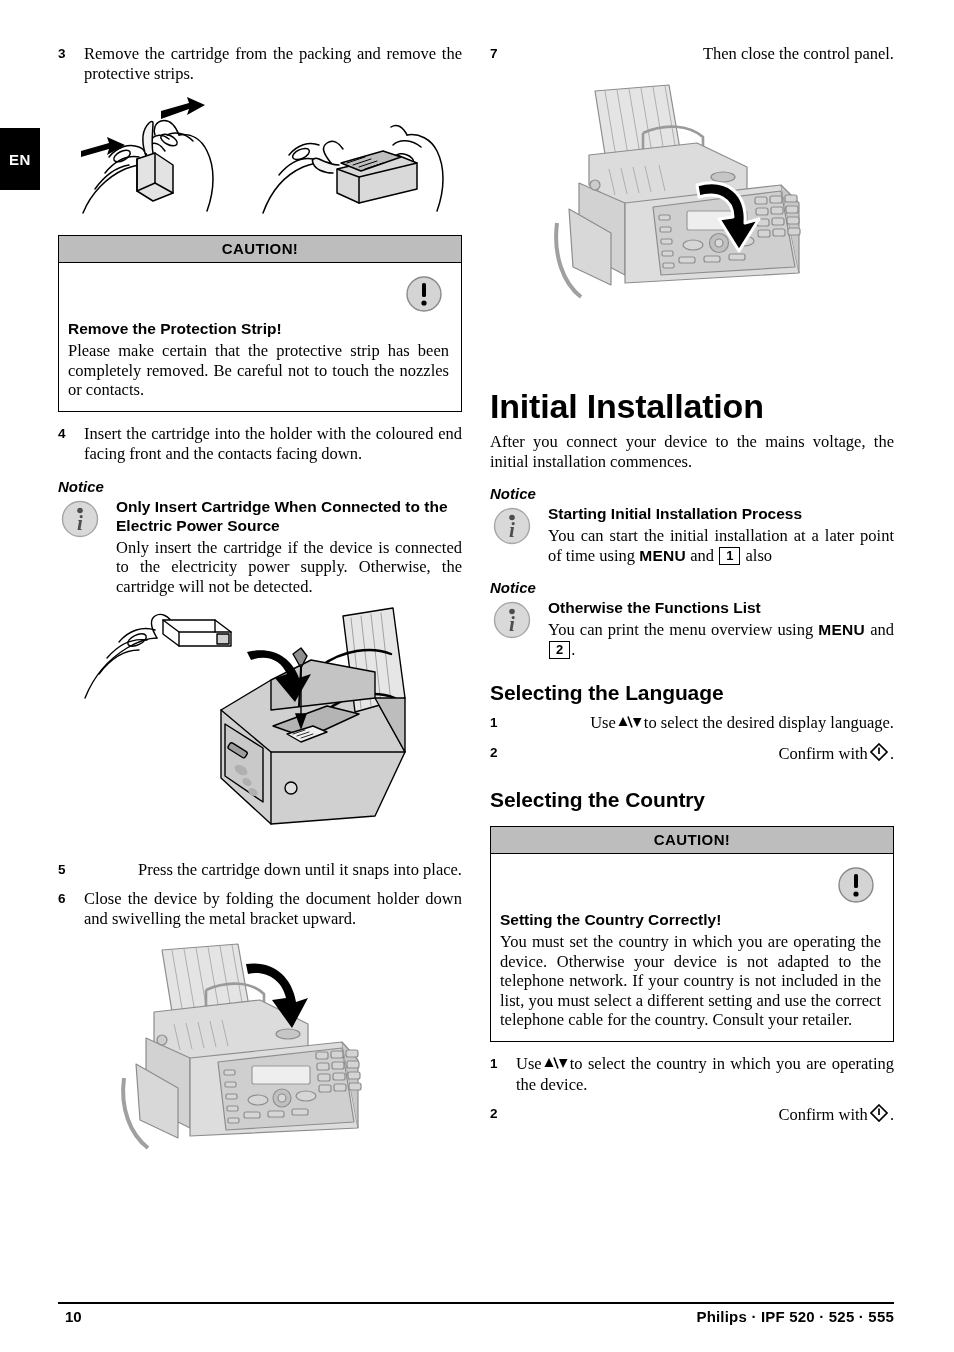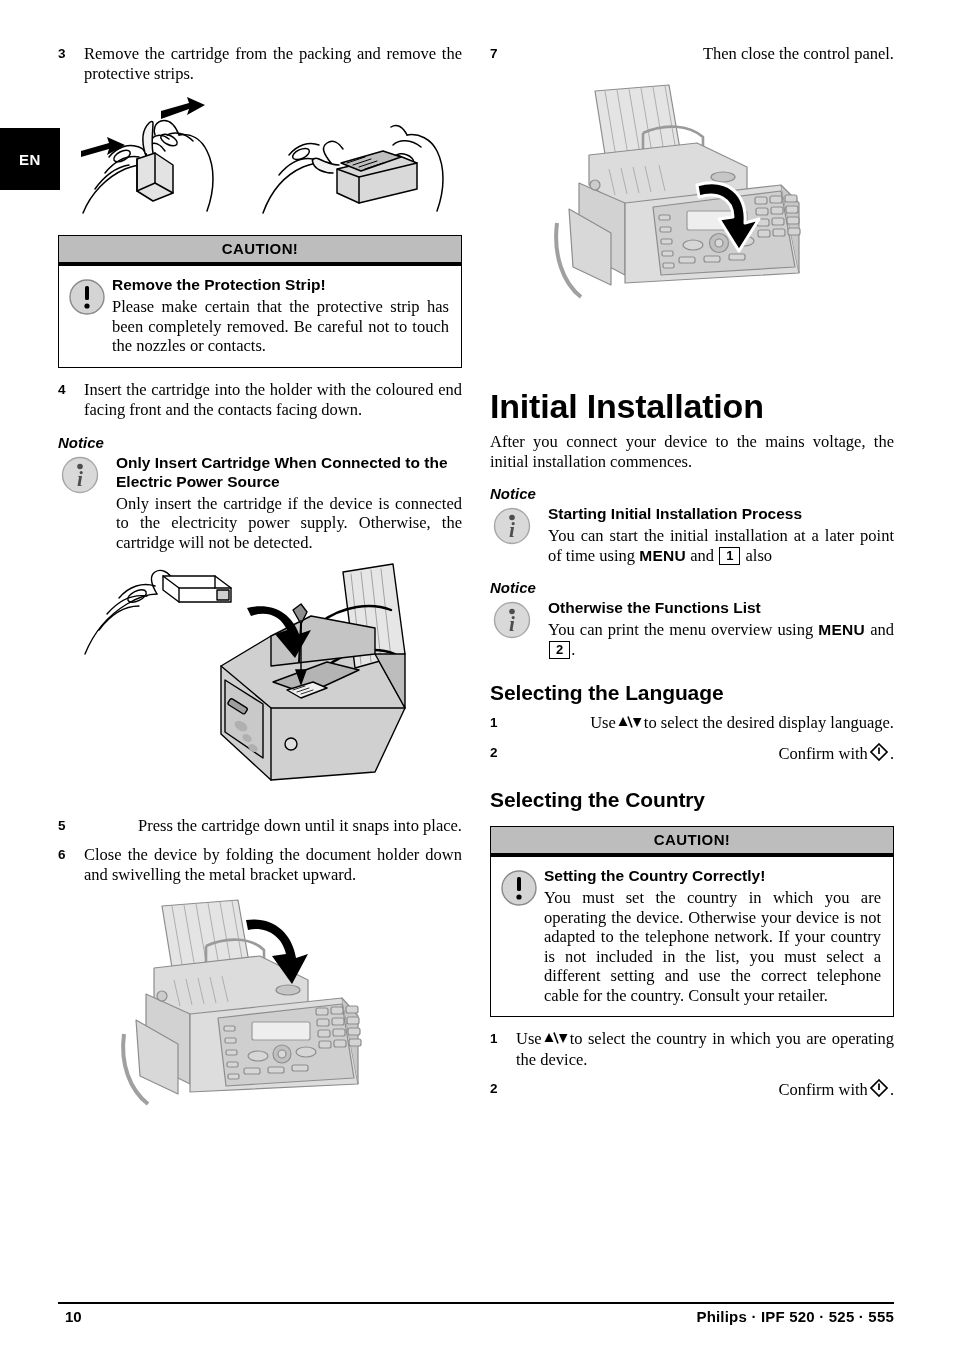--- a/index.html
+++ b/index.html
@@ -14,21 +14,21 @@
     font-family: "Liberation Serif", serif;
     color: #000000;
     overflow: hidden;
   }
 
   
   .lang-tab {
     position: absolute;
     left: 0;
     top: 128px;
-    width: 60px;
+    width: 40px;
     height: 62px;
     background: #000000;
     color: #ffffff;
     font-family: "Liberation Sans", sans-serif;
     font-weight: bold;
     font-size: 15px;
     letter-spacing: 0.5px;
     display: flex;
     align-items: center;
     justify-content: center;
@@ -80,26 +80,27 @@
     background: #ffffff;
   }
   .caution-head {
     background: #bdbdbd;
     text-align: center;
     font-family: "Liberation Sans", sans-serif;
     font-weight: bold;
     font-size: 15px;
     letter-spacing: 0.4px;
     padding: 4px 0 5px 0;
-    border-bottom: 4px solid #000000;
+    border-bottom: 1px solid #000000;
   }
   .caution-body {
     display: flex;
-    align-items: flex-start;
+    align-items: flex-end;
     padding: 9px 12px 11px 9px;
+    flex-direction: column;
   }
   .icon-cell {
     flex: 0 0 44px;
     width: 44px;
     padding-top: 3px;
   }
   .box-text { flex: 1 1 auto; }
   .box-title {
     font-family: "Liberation Sans", sans-serif;
     font-weight: bold;

